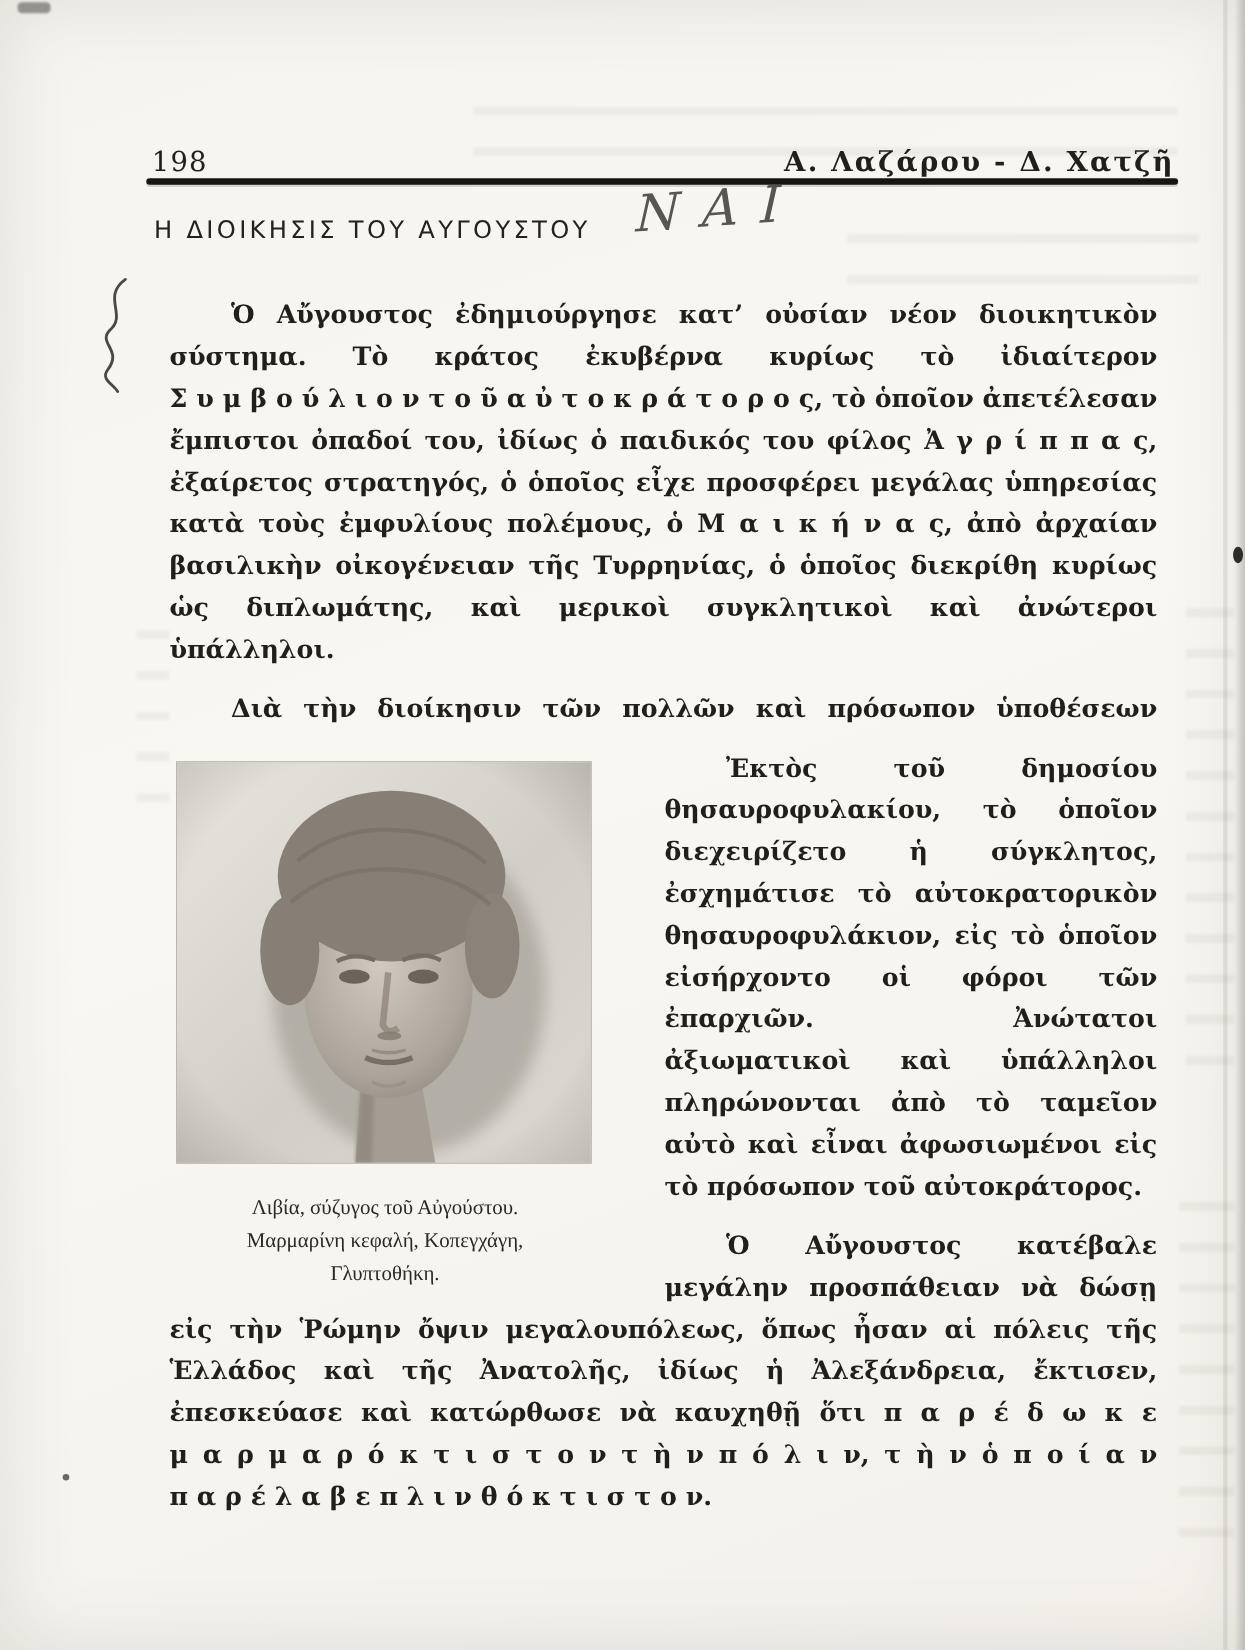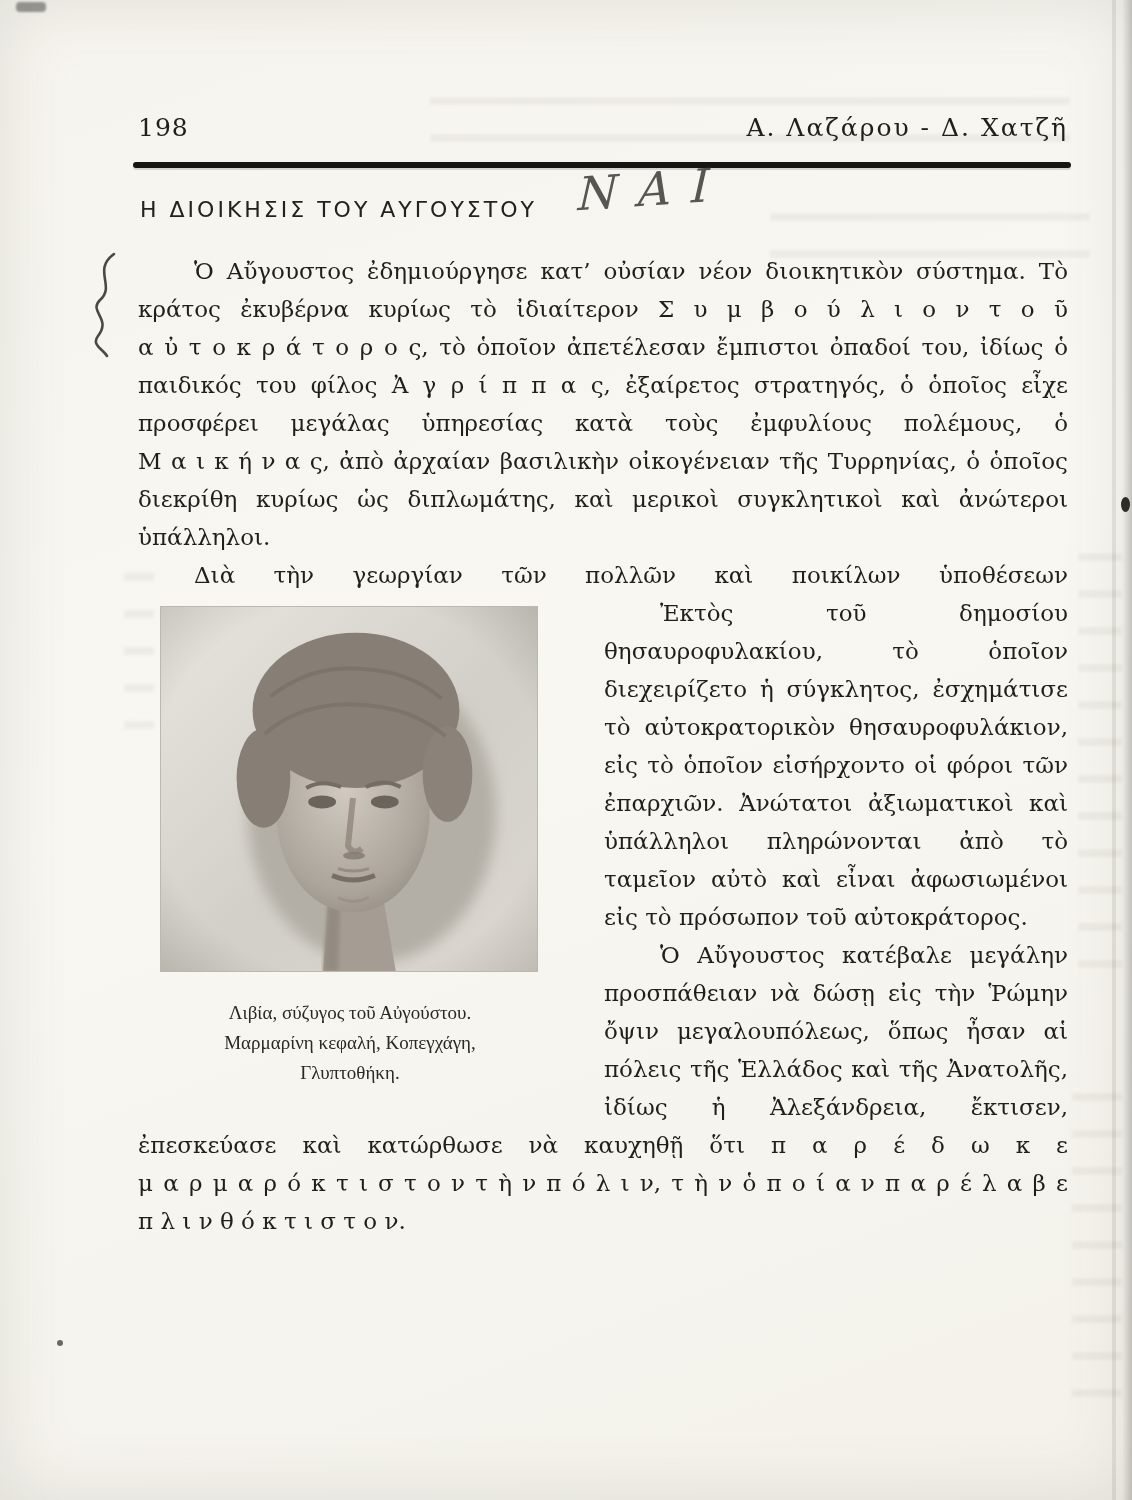--- a/index.html
+++ b/index.html
@@ -6,25 +6,25 @@
   .page {
     position:relative; width:1132px; height:1500px;
     background:linear-gradient(160deg,#f6f4ee 0%, #f8f7f2 45%, #f3f1ea 100%);
     box-shadow: inset 0 0 70px rgba(95,90,78,.14);
     overflow:hidden;
     font-family:"DejaVu Serif", serif;
     color:#201f1c;
   }
   
   .header {
-    position:absolute; top:113px; left:138px; width:930px;
+    position:absolute; top:132px; left:138px; width:930px;
     display:flex; justify-content:space-between; align-items:flex-end;
   }
   .page-num { font-size:25px; letter-spacing:1px; }
-  .authors  { font-size:25px; letter-spacing:2px; }
+  .authors  { font-size:25px; letter-spacing:2px;font-weight:bold; }
   .rule {
     position:absolute; top:162px; left:133px; width:938px; height:6px;
     background:#161511; border-radius:3px;
     box-shadow:0 2px 0 rgba(20,20,15,.15);
   }
   
   .title {
     position:absolute; top:197px; left:140px;
     font-family:"DejaVu Sans", sans-serif;
     font-size:22px; letter-spacing:3px; color:#23221f;text-align:right;
@@ -35,21 +35,21 @@
     font-family:"DejaVu Serif", serif; font-style:italic;
     font-size:46px; letter-spacing:20px; color:#3c3b38;
     transform:rotate(-4deg) skewX(-6deg); opacity:.85;
   }
   .margin-mark { position:absolute; left:84px; top:250px; }
   
   .bodytext {
     position:absolute; top:252px; left:138px; width:930px;
     font-size:23px; line-height:38px; text-align:justify;
   }
-  .bodytext p { margin:0; }
+  .bodytext p { margin:16px;font-weight:bold; }
   .indent { text-indent:56px; }
   .lead { text-align-last:justify; }
   
   .figure { float:left; width:432px; margin:12px 34px 2px 0; }
   .photo {
     width:378px; height:366px; margin-left:22px;
     border:1px solid #bdb8af; box-sizing:border-box;
     background:#d7d4cd;
   }
   .photo svg { display:block; width:100%; height:100%; }
@@ -104,21 +104,21 @@
   <div class="handwritten">ΝΑΙ</div>
 
   <svg class="margin-mark" width="46" height="112" viewBox="0 0 46 112">
     <path d="M30 4 C 8 20, 32 36, 16 50 C 4 62, 28 68, 14 86 C 7 95, 19 99, 23 106" fill="none" stroke="#4a4946" stroke-width="2.6" stroke-linecap="round"></path>
   </svg>
 
   <div class="bodytext">
 
     <p class="indent">Ὁ Αὔγουστος ἐδημιούργησε κατ’ οὐσίαν νέον διοικητικὸν σύστημα. Τὸ κράτος ἐκυβέρνα κυρίως τὸ ἰδιαίτερον Σ&nbsp;υ&nbsp;μ&nbsp;β&nbsp;ο&nbsp;ύ&nbsp;λ&nbsp;ι&nbsp;ο&nbsp;ν τ&nbsp;ο&nbsp;ῦ α&nbsp;ὐ&nbsp;τ&nbsp;ο&nbsp;κ&nbsp;ρ&nbsp;ά&nbsp;τ&nbsp;ο&nbsp;ρ&nbsp;ο&nbsp;ς, τὸ ὁποῖον ἀπετέλεσαν ἔμπιστοι ὀπαδοί του, ἰδίως ὁ παιδικός του φίλος Ἀ&nbsp;γ&nbsp;ρ&nbsp;ί&nbsp;π&nbsp;π&nbsp;α&nbsp;ς, ἐξαίρετος στρατηγός, ὁ ὁποῖος εἶχε προσφέρει μεγάλας ὑπηρεσίας κατὰ τοὺς ἐμφυλίους πολέμους, ὁ Μ&nbsp;α&nbsp;ι&nbsp;κ&nbsp;ή&nbsp;ν&nbsp;α&nbsp;ς, ἀπὸ ἀρχαίαν βασιλικὴν οἰκογένειαν τῆς Τυρρηνίας, ὁ ὁποῖος διεκρίθη κυρίως ὡς διπλωμάτης, καὶ μερικοὶ συγκλητικοὶ καὶ ἀνώτεροι ὑπάλληλοι.</p>
 
-    <p class="indent lead">Διὰ τὴν γεωργίαν τῶν πολλῶν καὶ ποικίλων ὑποθέσεων</p>
+    <p class="indent lead">Διὰ τὴν διοίκησιν τῶν πολλῶν καὶ πρόσωπον ὑποθέσεων</p>
 
     <div class="figure">
       <div class="photo">
         <svg viewBox="0 0 378 366" preserveAspectRatio="none">
           <defs>
             <linearGradient id="phbg" x1="0" y1="0" x2="1" y2="1">
               <stop offset="0" stop-color="#e8e5df"></stop>
               <stop offset="0.55" stop-color="#d2cfc8"></stop>
               <stop offset="1" stop-color="#dcd8d1"></stop>
             </linearGradient>

